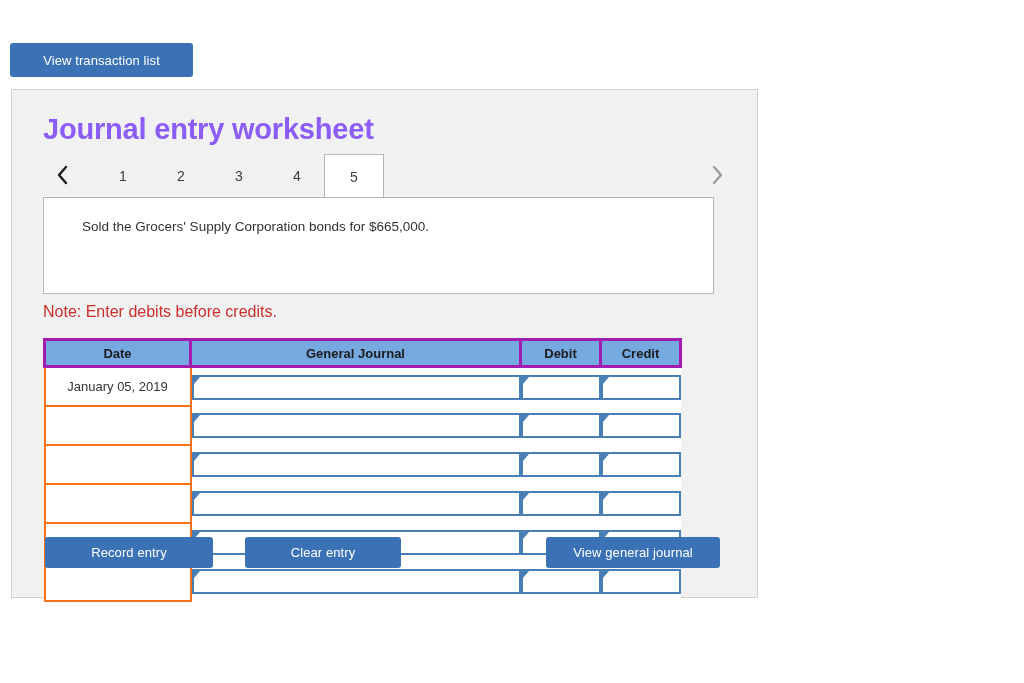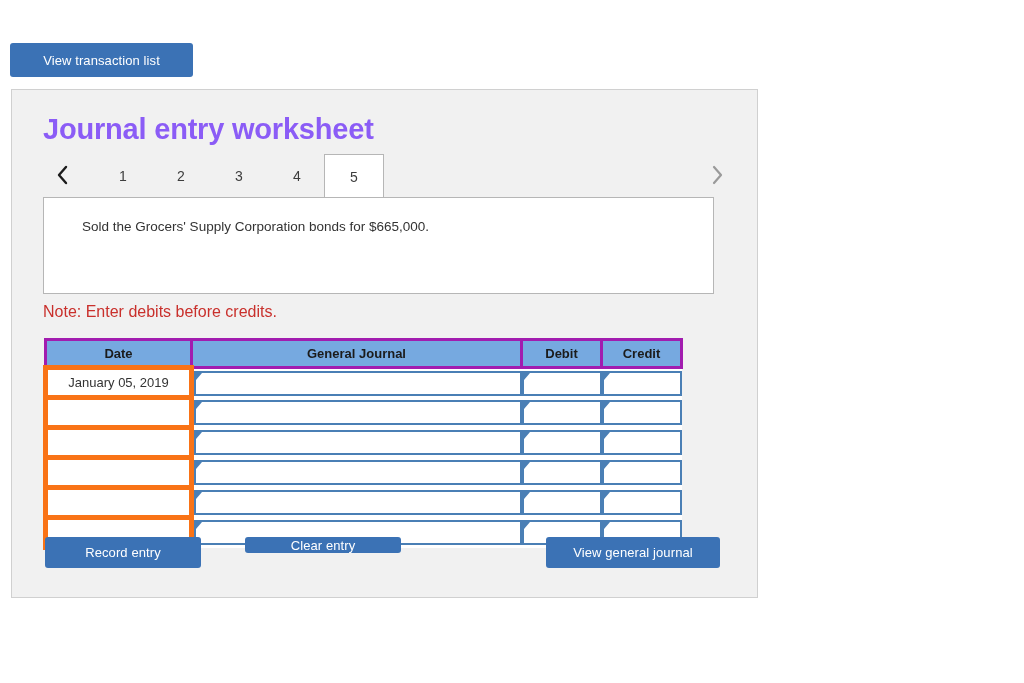--- a/index.html
+++ b/index.html
@@ -149,23 +149,23 @@
     background: #76a9e0;
     border: 3px solid #a21caf;
     font-size: 13px;
     font-weight: bold;
     color: #1b1b1b;
     height: 24px;
     padding: 0;
     text-align: center;
   }
   .jtable td {
-    border: 5px solid #f97316;
+    border: 2px solid #f97316;
     height: 25px;
-    padding: 0;
+    padding: 6px;
     background: #ffffff;
     vertical-align: middle;
   }
   .col-date    { width: 146px; }
   .col-journal { width: 330px; }
   .col-debit   { width: 80px;  }
   .col-credit  { width: 80px;  }
 
   .date-cell {
     text-align: center;
@@ -198,29 +198,29 @@
     height: 0;
     border-top: 7px solid #4a7fb5;
     border-right: 6px solid transparent;
   }
 
   
   .btn-record {
     position: absolute;
     left: 33px;
     top: 447px;
-    width: 156px;
+    width: 168px;
     height: 31px;
   }
   .btn-clear {
     position: absolute;
     left: 233px;
     top: 447px;
     width: 156px;
-    height: 16px;
+    height: 31px;
   }
   .btn-viewjournal {
     position: absolute;
     left: 534px;
     top: 447px;
     width: 174px;
     height: 31px;
   }
 </style>
 </head>

